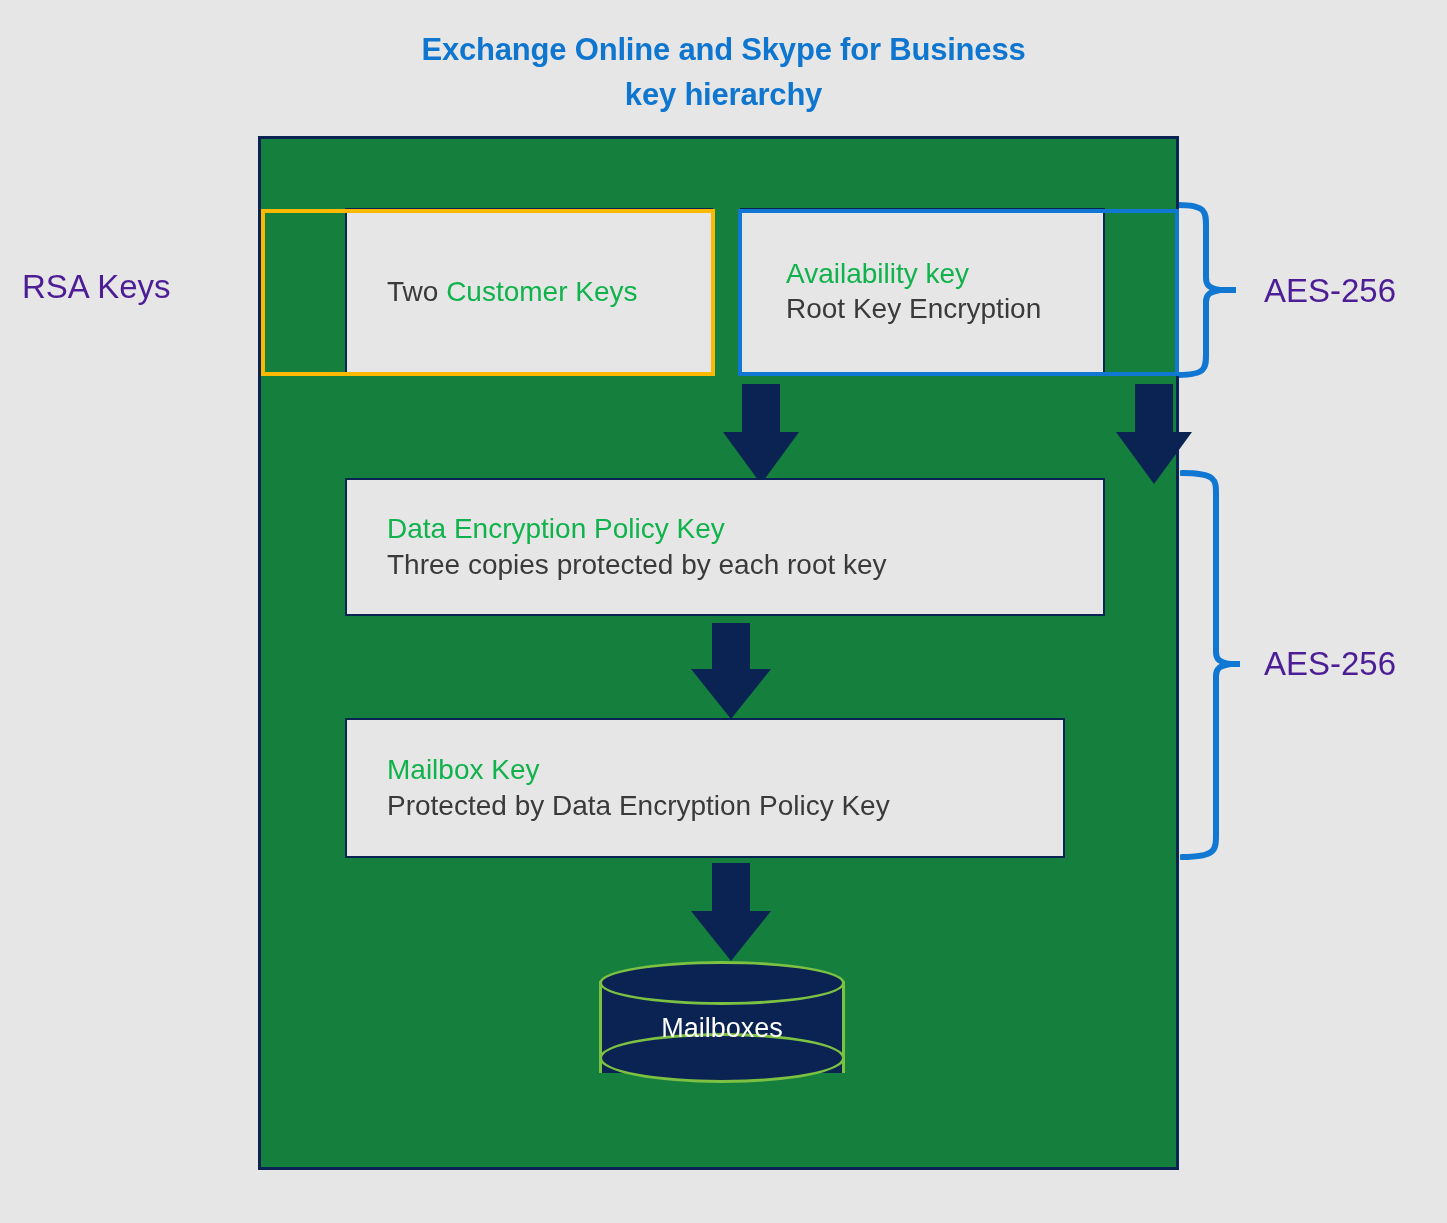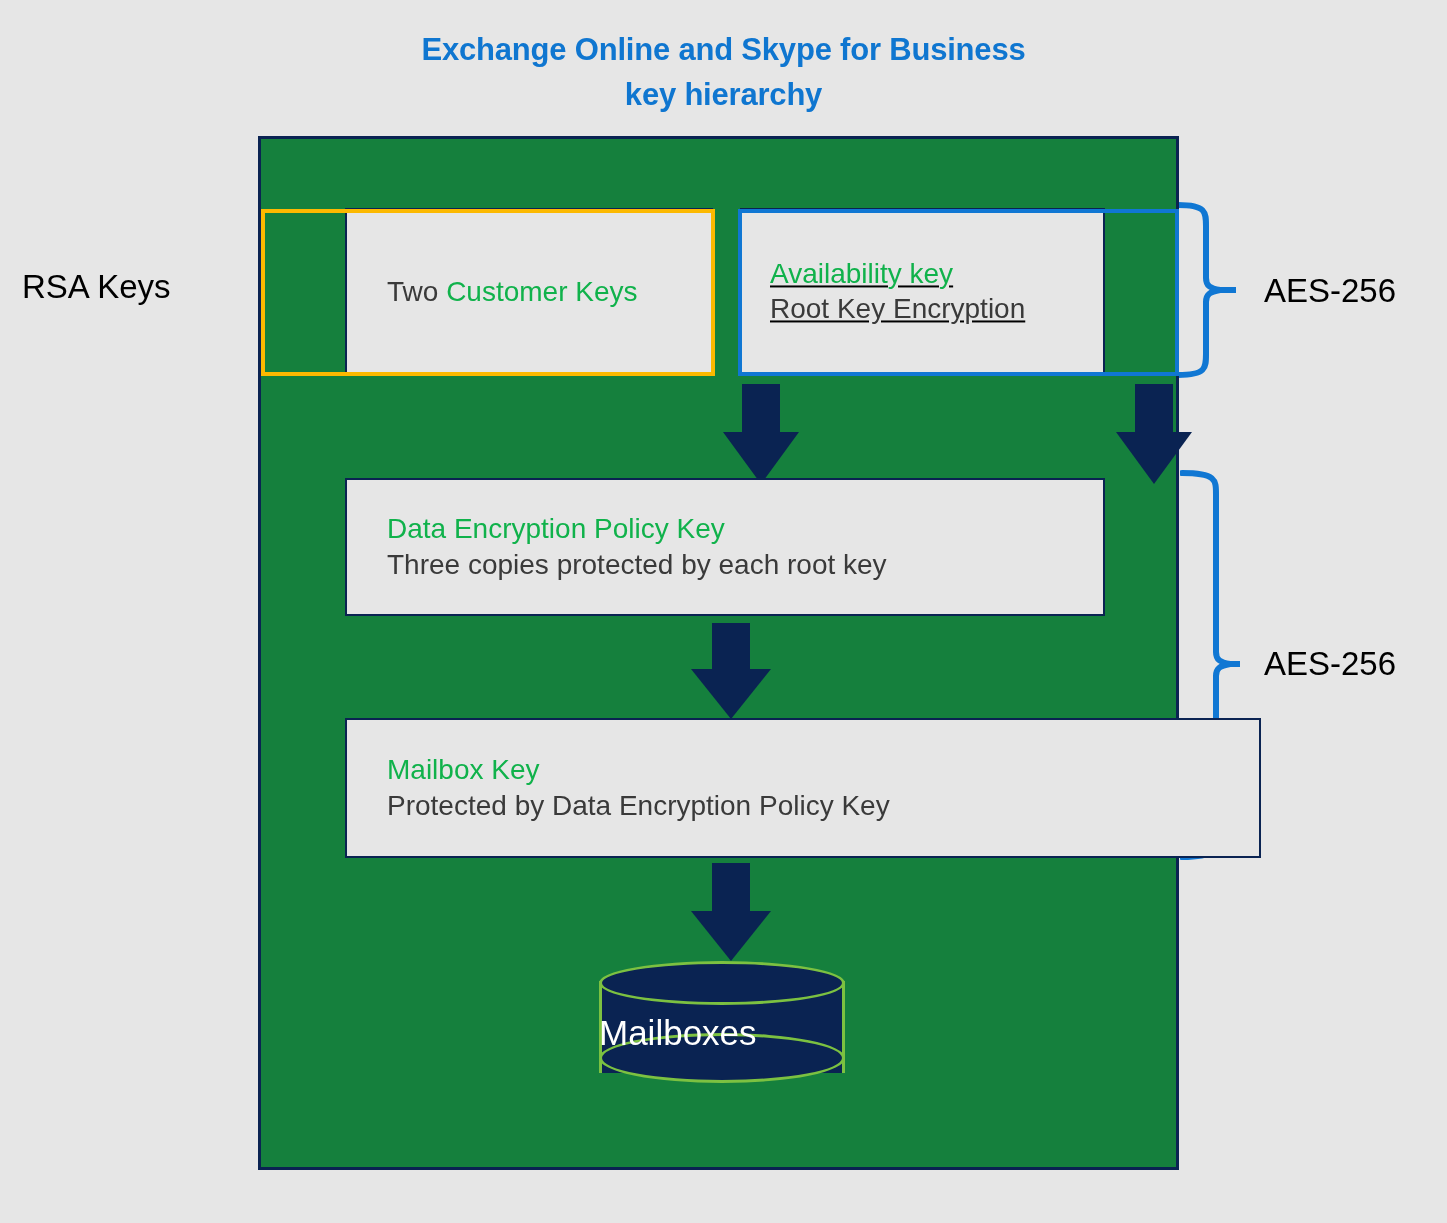--- a/index.html
+++ b/index.html
@@ -74,34 +74,34 @@
   }
   #customer-keys-box .kb-inner { left: 40px; }
 
   
   #availability-key-box {
     left: 479px;  
     top: 69px;
     width: 365px; 
     height: 167px;
   }
-  #availability-key-box .kb-inner { left: 28px; text-decoration: underline; }
+  #availability-key-box .kb-inner { left: 44px; }
 
   
   #dep-key-box {
     left: 84px;
     top: 339px;   
     width: 760px; 
     height: 138px;
   }
   
   #mailbox-key-box {
     left: 84px;
     top: 579px;   
-    width: 916px;
+    width: 720px;
     height: 140px;
   }
 
   
   .accent-frame {
     position: absolute;
     box-sizing: border-box;
     background: transparent;
   }
   #customer-keys-accent {
@@ -221,31 +221,32 @@
     width: 246px; height: 44px;
     background: #0a2352;
     border: 3px solid #7cc141;
     border-radius: 50%;
     box-sizing: border-box;
   }
   #mailboxes-cylinder .cyl-label {
     position: absolute;
     left: 0; top: 52px;
     width: 246px;
+    text-align: center;
     color: #ffffff;
-    font-size: 35px;
+    font-size: 27px;
     z-index: 4;
   }
 
   
   .brace-group { position: absolute; }
   .brace-svg { display: block; }
   .brace-label {
     position: absolute;
-    color: #000000;
+    color: #4c1d95;
     font-size: 33px;
     white-space: nowrap;
   }
 
   #rsa-keys-group { left: 218px; top: 200px; width: 180px; height: 180px; }
   #rsa-keys-label { left: 22px; top: 268px; }
 
   #aes-top-group { left: 1176px; top: 200px; width: 60px; height: 180px; }
   #aes-top-label { left: 1264px; top: 272px; }
 

